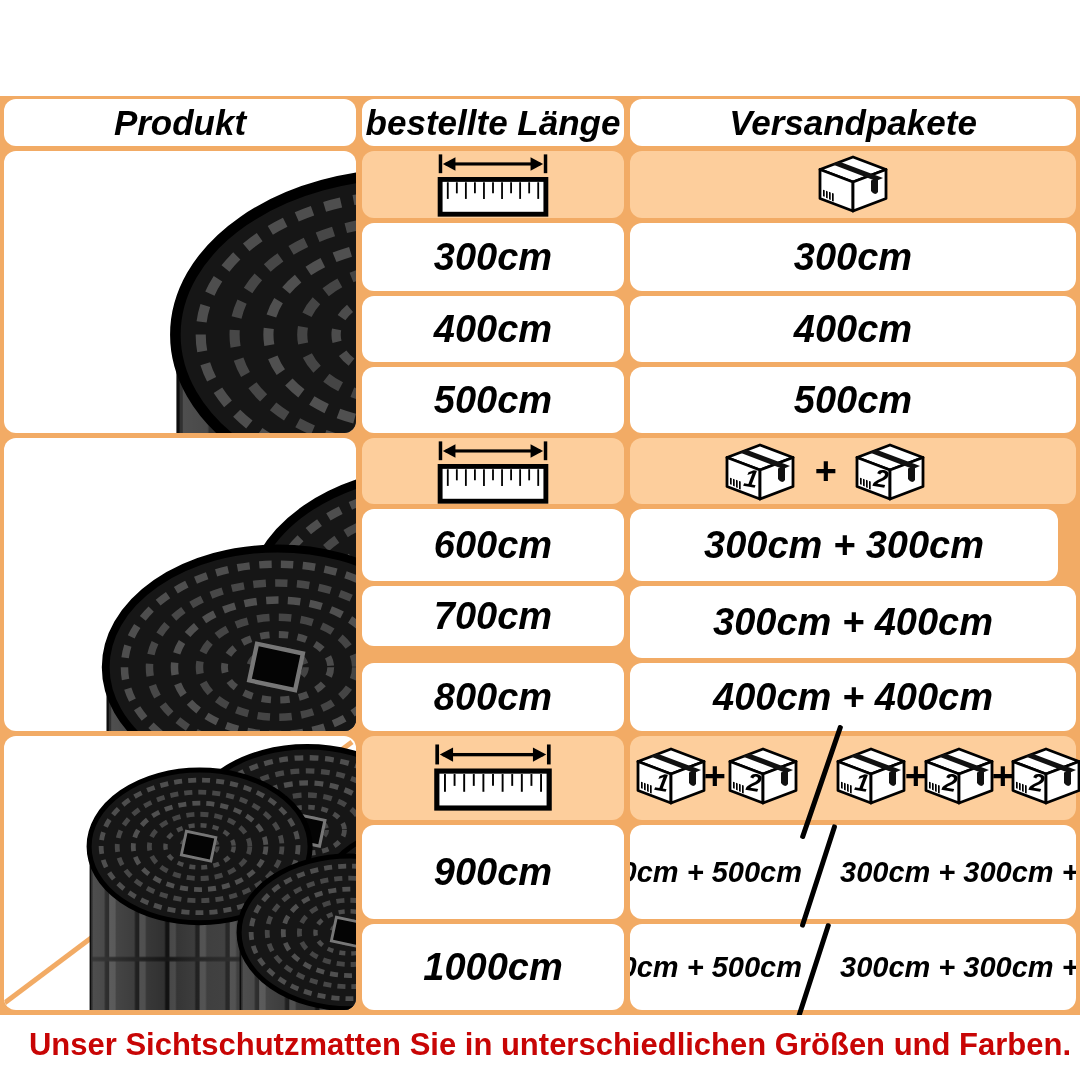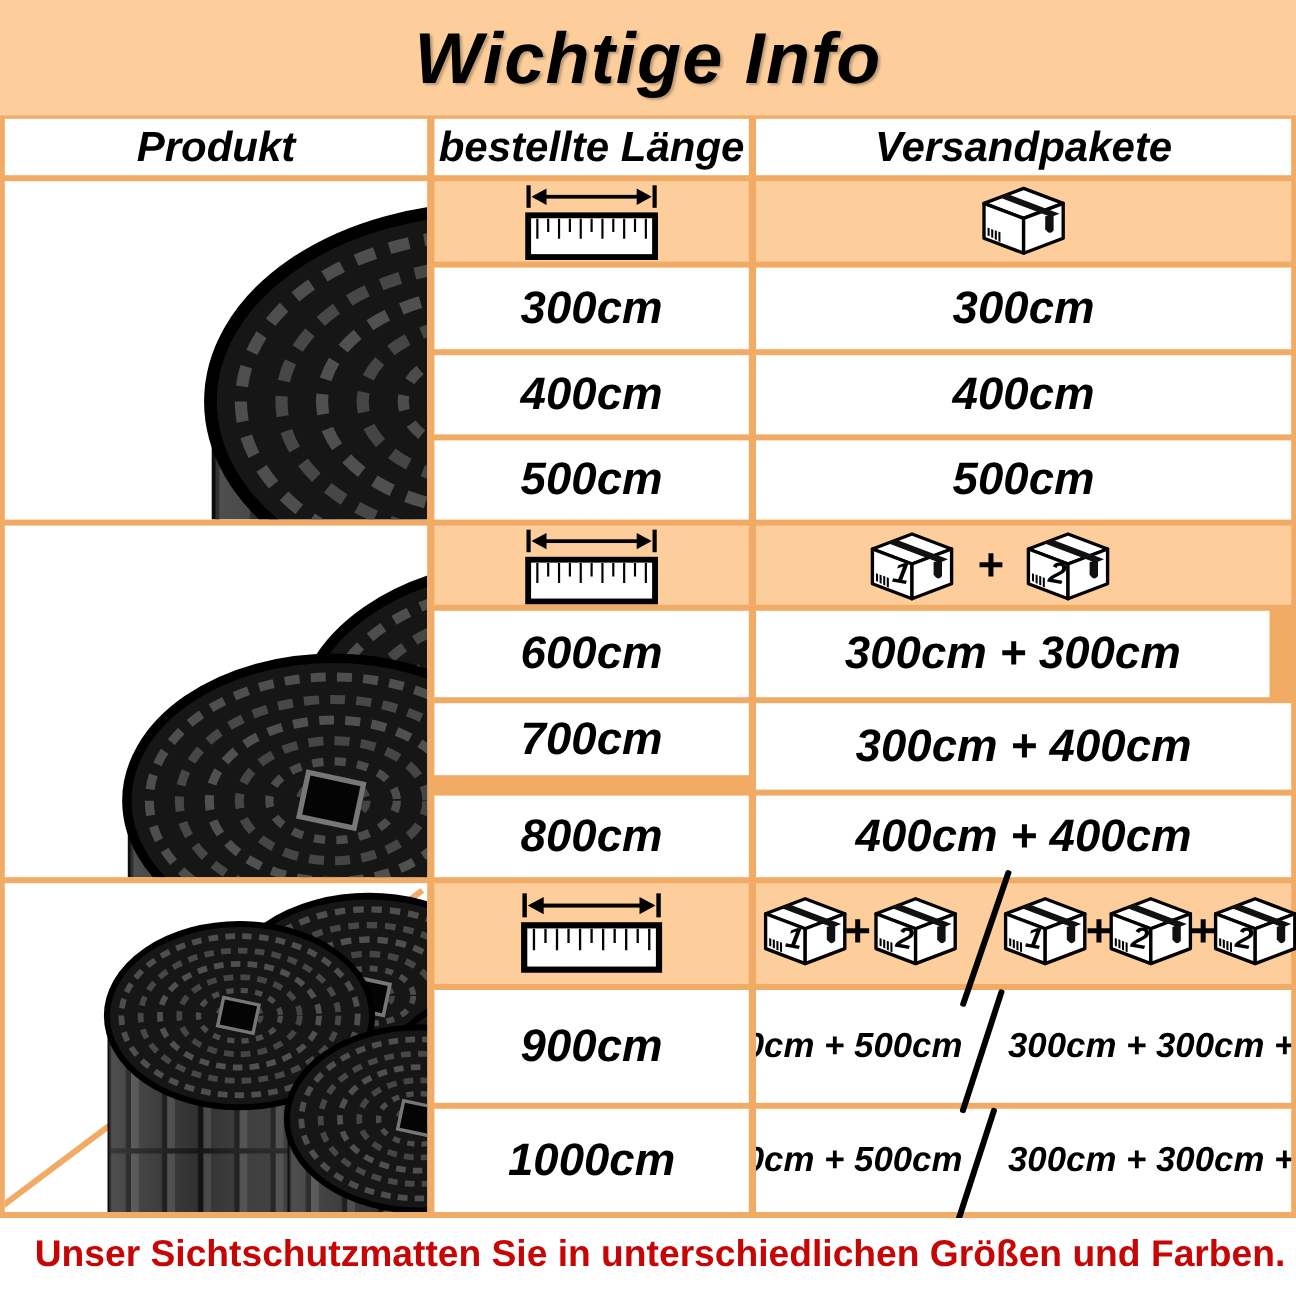--- a/index.html
+++ b/index.html
@@ -10,21 +10,21 @@
   
   .title-band{position:absolute;left:0;top:0;width:1080px;height:96px;background:#FDCE9C;
     display:flex;align-items:center;justify-content:center;}
   .title-band .t{font-size:60px;font-weight:bold;font-style:italic;color:#000;
     text-shadow:2px 2px 2px rgba(0,0,0,0.25);letter-spacing:1px;}
   .table-bg{position:absolute;left:0;top:96px;width:1080px;height:919px;background:#F2AB65;}
   .footer-band{position:absolute;left:0;top:1015px;width:1080px;height:65px;background:#fff;
     display:flex;align-items:flex-start;justify-content:center;padding-left:10px;}
   .footer-band .f{margin-top:12px;font-size:31px;font-weight:bold;color:#C80505;}
   
-  .cell{position:absolute;background:#fff;display:flex;align-items:center;justify-content:center;overflow:hidden;}
+  .cell{position:absolute;background:#fff;display:flex;align-items:center;justify-content:center;overflow:hidden;border-radius:12px;}
   .cell.orange{background:#FDCE9C;overflow:visible;}
   .hdr{font-size:35px;font-weight:bold;font-style:italic;color:#000;}
   .val{font-size:38px;font-weight:bold;font-style:italic;color:#000;white-space:nowrap;}
   .val.small{font-size:29px;}
   .optA{position:absolute;left:0;top:0;height:100%;width:172px;display:flex;align-items:center;justify-content:flex-end;}
   .optB{position:absolute;left:210px;top:0;height:100%;width:236px;display:flex;align-items:center;justify-content:flex-start;}
   
   .ricon{position:absolute;}
   .pkg{position:absolute;width:72px;height:60px;}
   .pkg svg{position:absolute;left:0;top:0;width:100%;height:100%;overflow:visible;}
@@ -99,23 +99,20 @@
           <line x1="93" y1="42" x2="93" y2="66"></line>
             <line x1="106" y1="42" x2="106" y2="58"></line>
           <line x1="119" y1="42" x2="119" y2="66"></line>
             <line x1="132" y1="42" x2="132" y2="58"></line>
           <line x1="145" y1="42" x2="145" y2="66"></line>
         </g>
       </symbol>
     </defs>
   </svg>
 
-  <div class="title-band">
-    <div class="t">Wichtige Info</div>
-  </div>
 
   <div class="table-bg"></div>
 
   <div class="cell" style="left:4px;top:99px;width:352px;height:47px">
     <span class="hdr">Produkt</span>
   </div>
   <div class="cell" style="left:362px;top:99px;width:262px;height:47px">
     <span class="hdr">bestellte Länge</span>
   </div>
   <div class="cell" style="left:630px;top:99px;width:446px;height:47px">

